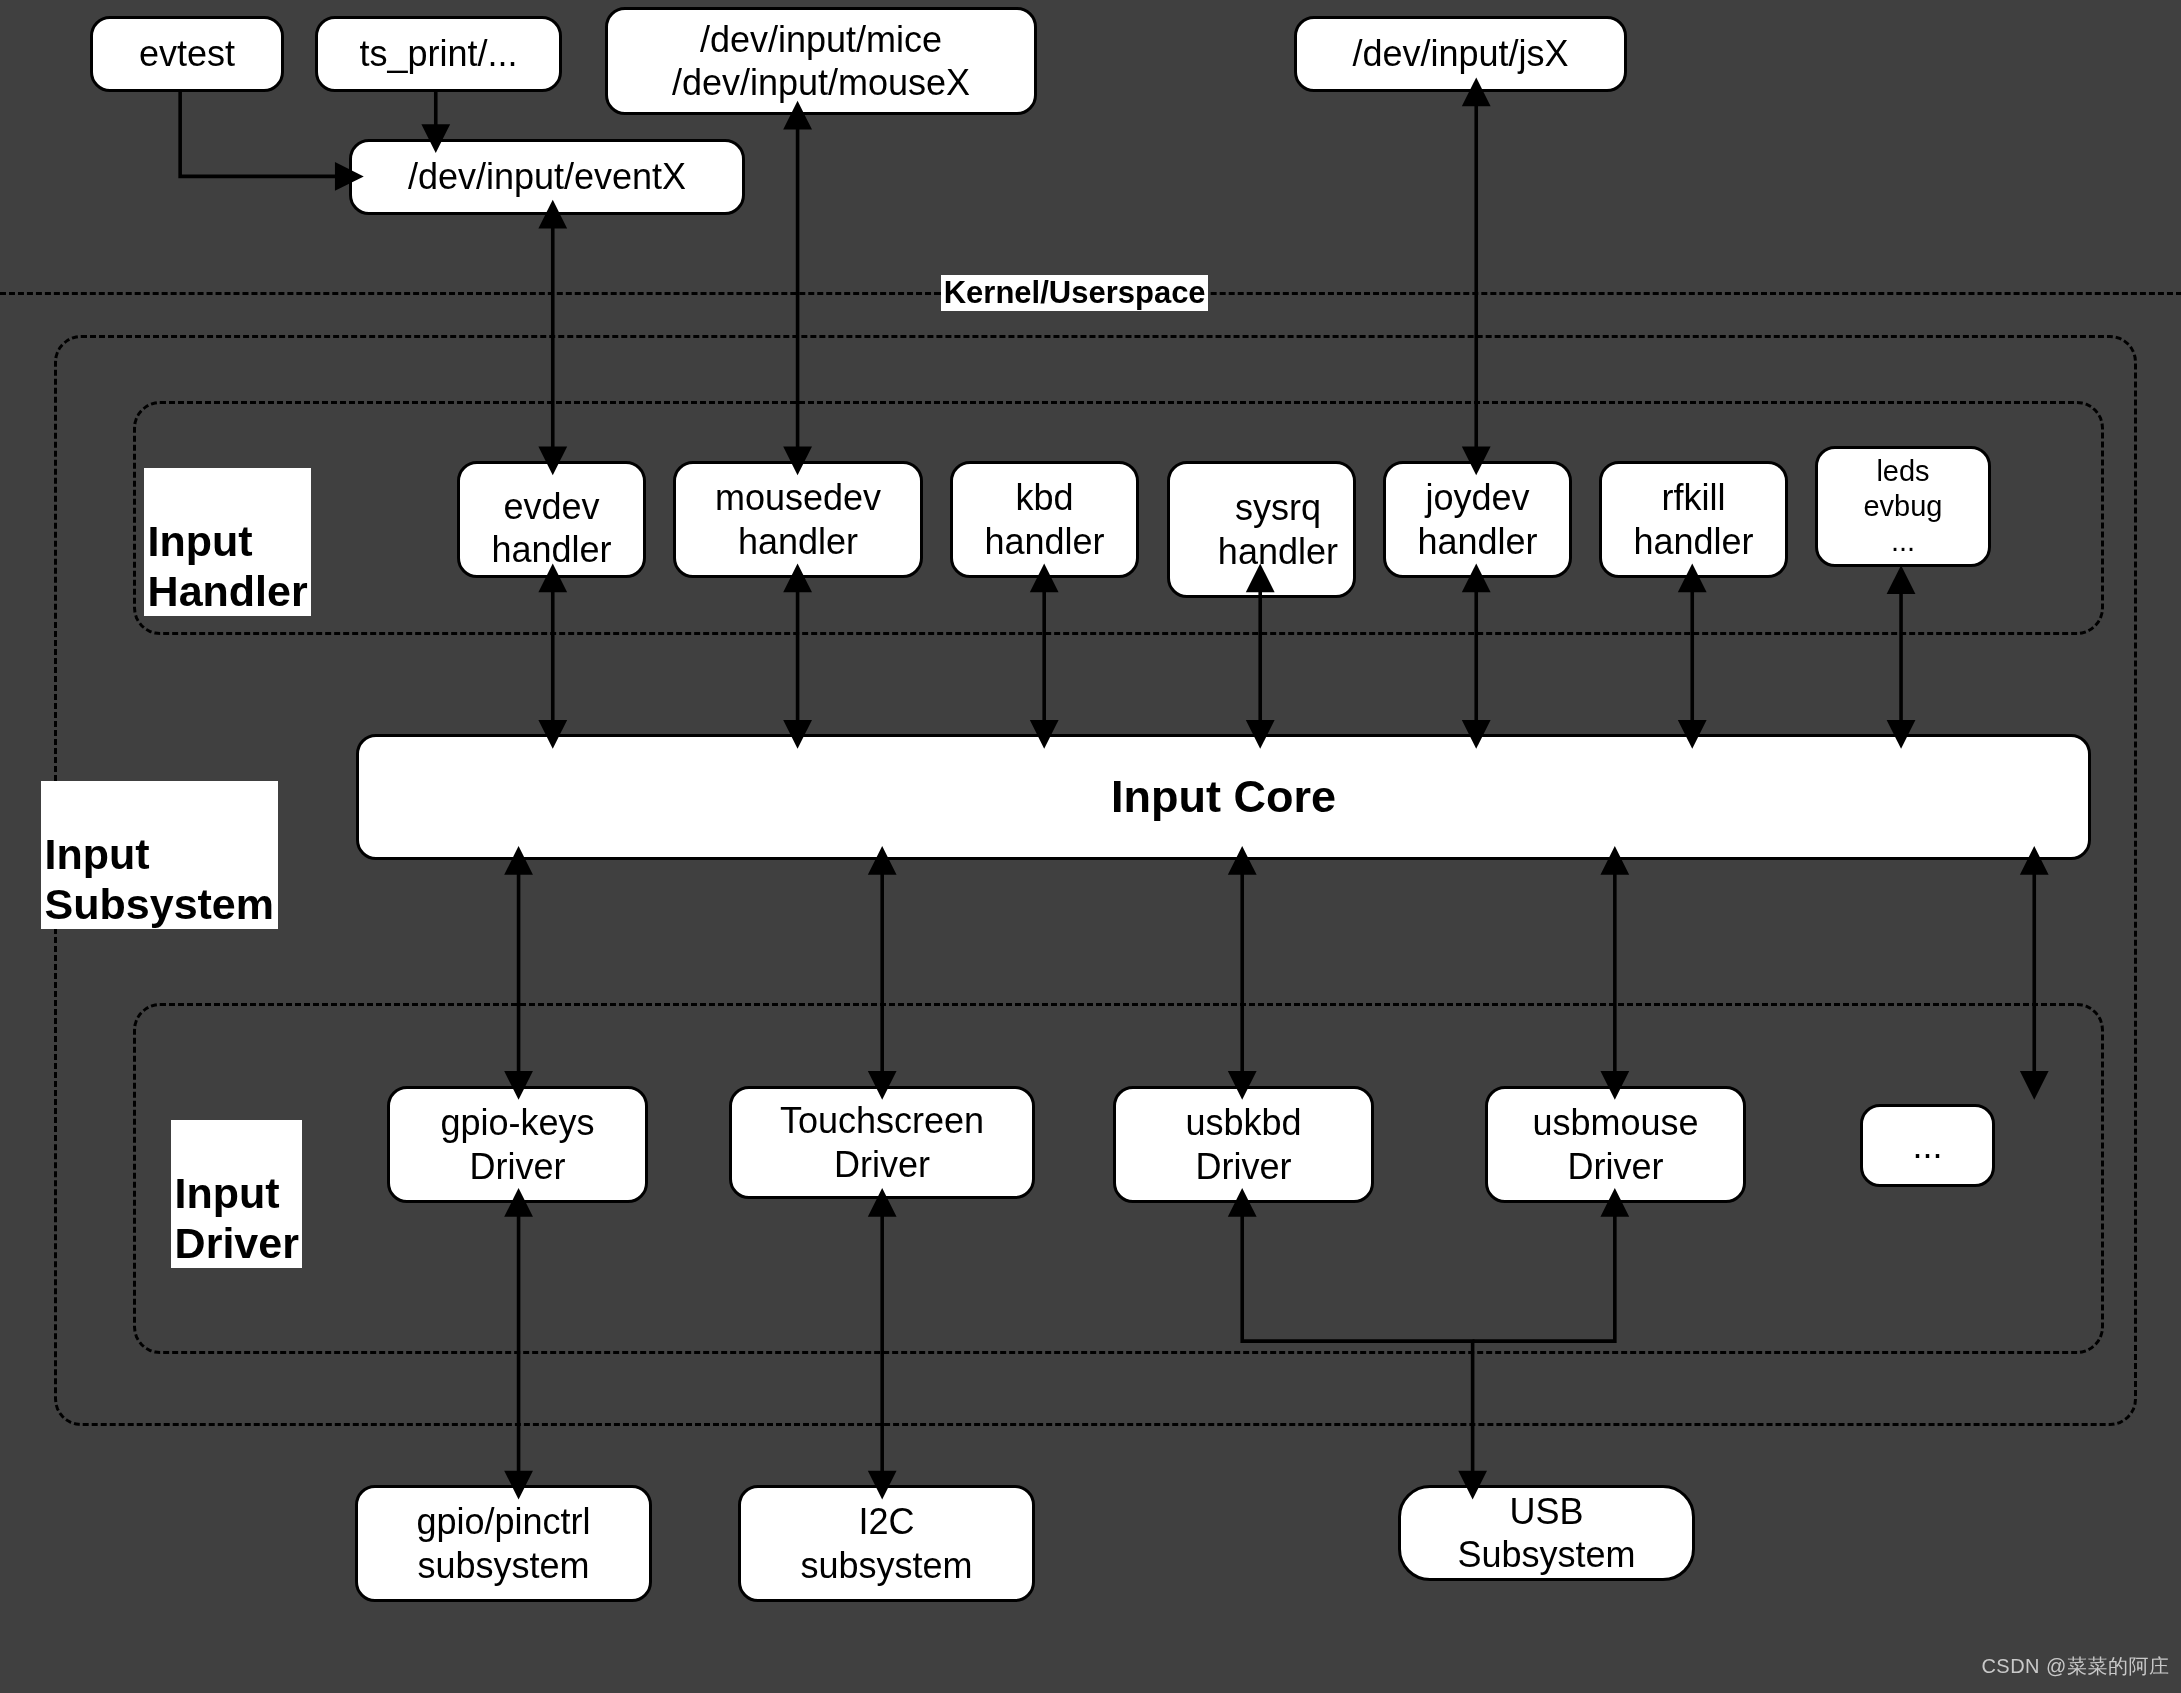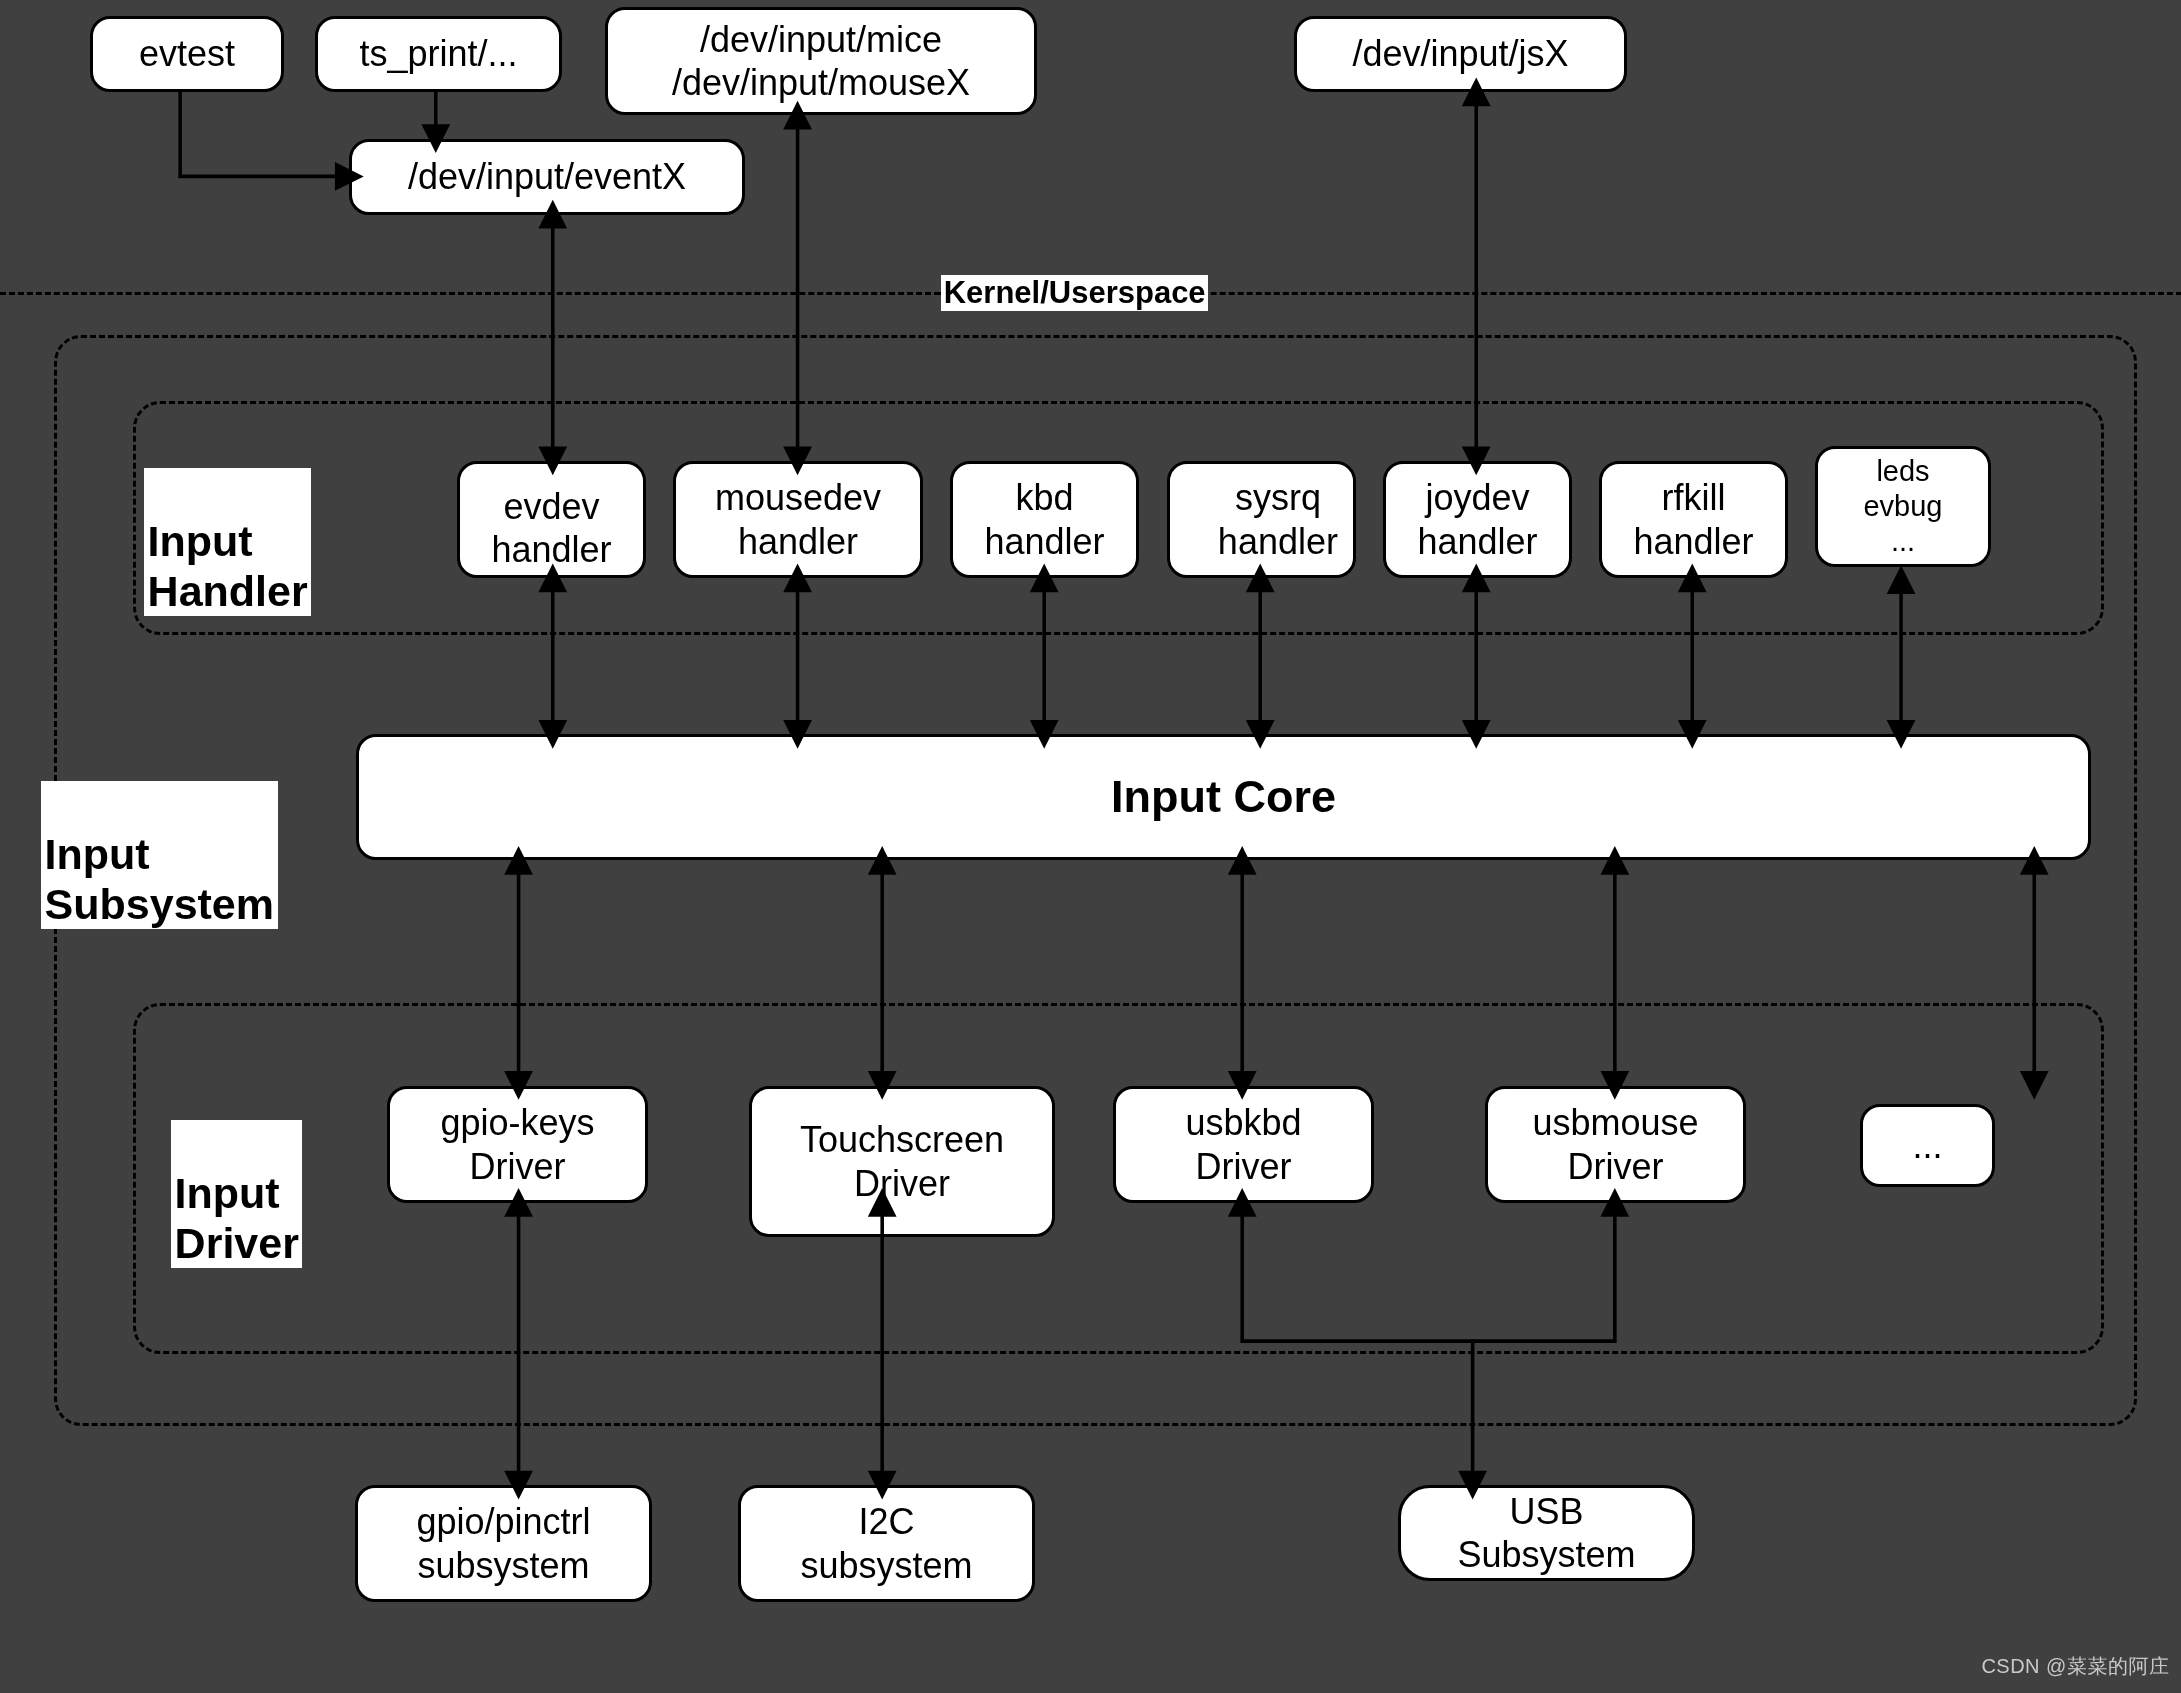--- a/index.html
+++ b/index.html
@@ -120,21 +120,21 @@
 handler</span>
   </div>
   <div class="box" style="left:673px; top:461px; width:250px; height:117px; white-space:pre-line;">
     <span>mousedev
 handler</span>
   </div>
   <div class="box" style="left:950px; top:461px; width:189px; height:117px; white-space:pre-line;">
     <span>kbd
 handler</span>
   </div>
-  <div class="box" style="left:1167px; top:461px; width:189px; height:117px; white-space:pre-line;padding-left:40px;">
+  <div class="box" style="left:1167px; top:461px; width:189px; height:137px; white-space:pre-line;padding-left:40px;">
     <span>sysrq
 handler</span>
   </div>
   <div class="box" style="left:1383px; top:461px; width:189px; height:117px; white-space:pre-line;">
     <span>joydev
 handler</span>
   </div>
   <div class="box" style="left:1599px; top:461px; width:189px; height:117px; white-space:pre-line;">
     <span>rfkill
 handler</span>
@@ -152,21 +152,21 @@
   <div class="dashed-group" style="left:133px; top:1003px; width:1971px; height:351px;"></div>
   <div class="label" style="left:171px; top:1120px; white-space:pre-line;">
     <span>Input
 Driver</span>
   </div>
 
   <div class="box" style="left:387px; top:1086px; width:261px; height:117px; white-space:pre-line;">
     <span>gpio-keys
 Driver</span>
   </div>
-  <div class="box" style="left:729px; top:1086px; width:306px; height:151px; white-space:pre-line;margin-left:20px;">
+  <div class="box" style="left:729px; top:1086px; width:306px; height:113px; white-space:pre-line;">
     <span>Touchscreen
 Driver</span>
   </div>
   <div class="box" style="left:1113px; top:1086px; width:261px; height:117px; white-space:pre-line;">
     <span>usbkbd
 Driver</span>
   </div>
   <div class="box" style="left:1485px; top:1086px; width:261px; height:117px; white-space:pre-line;">
     <span>usbmouse
 Driver</span>

